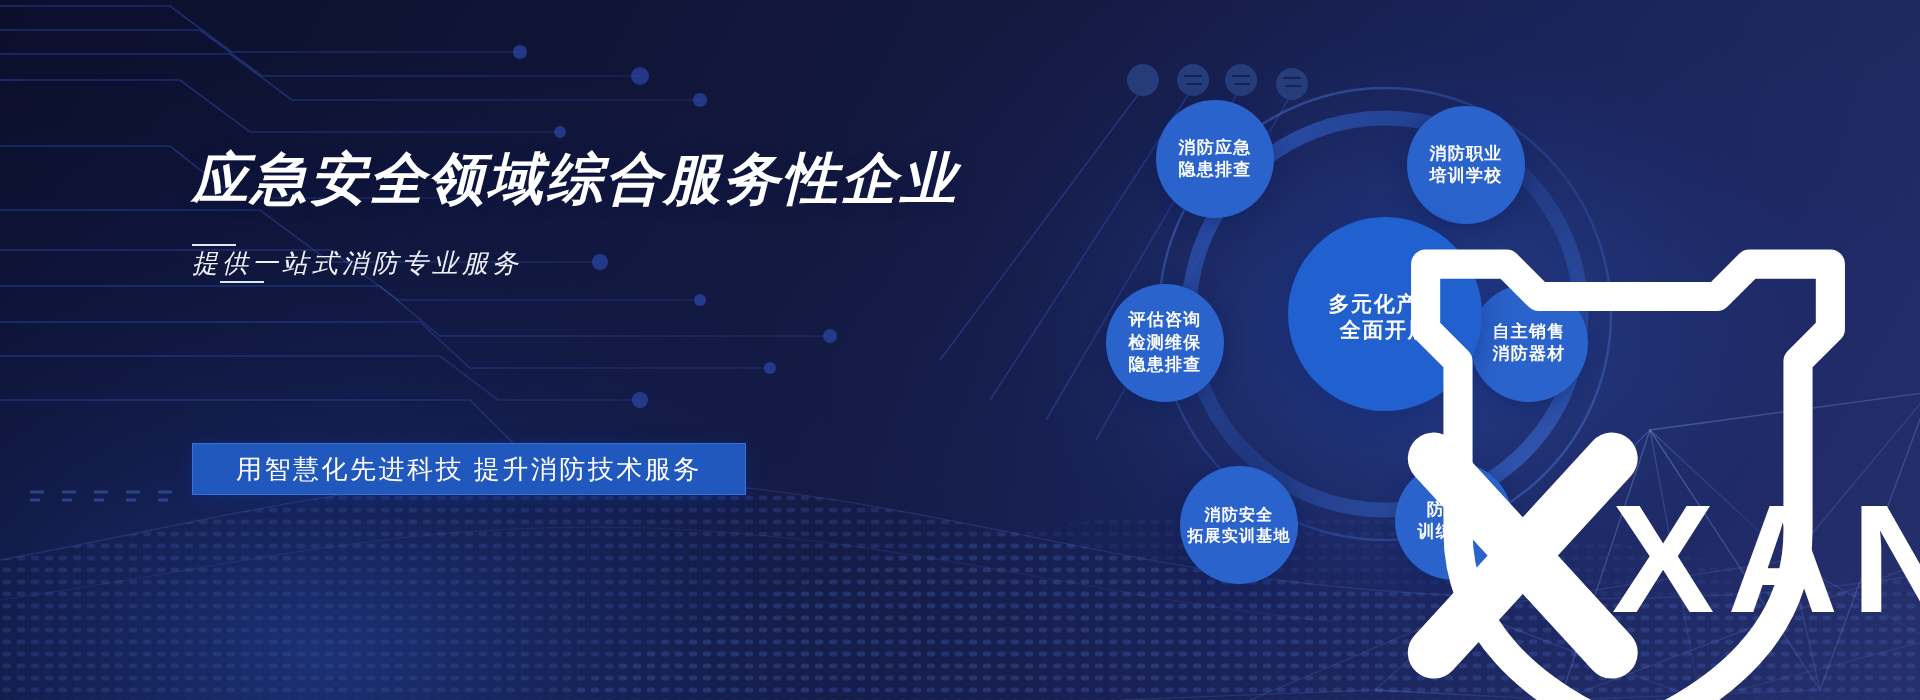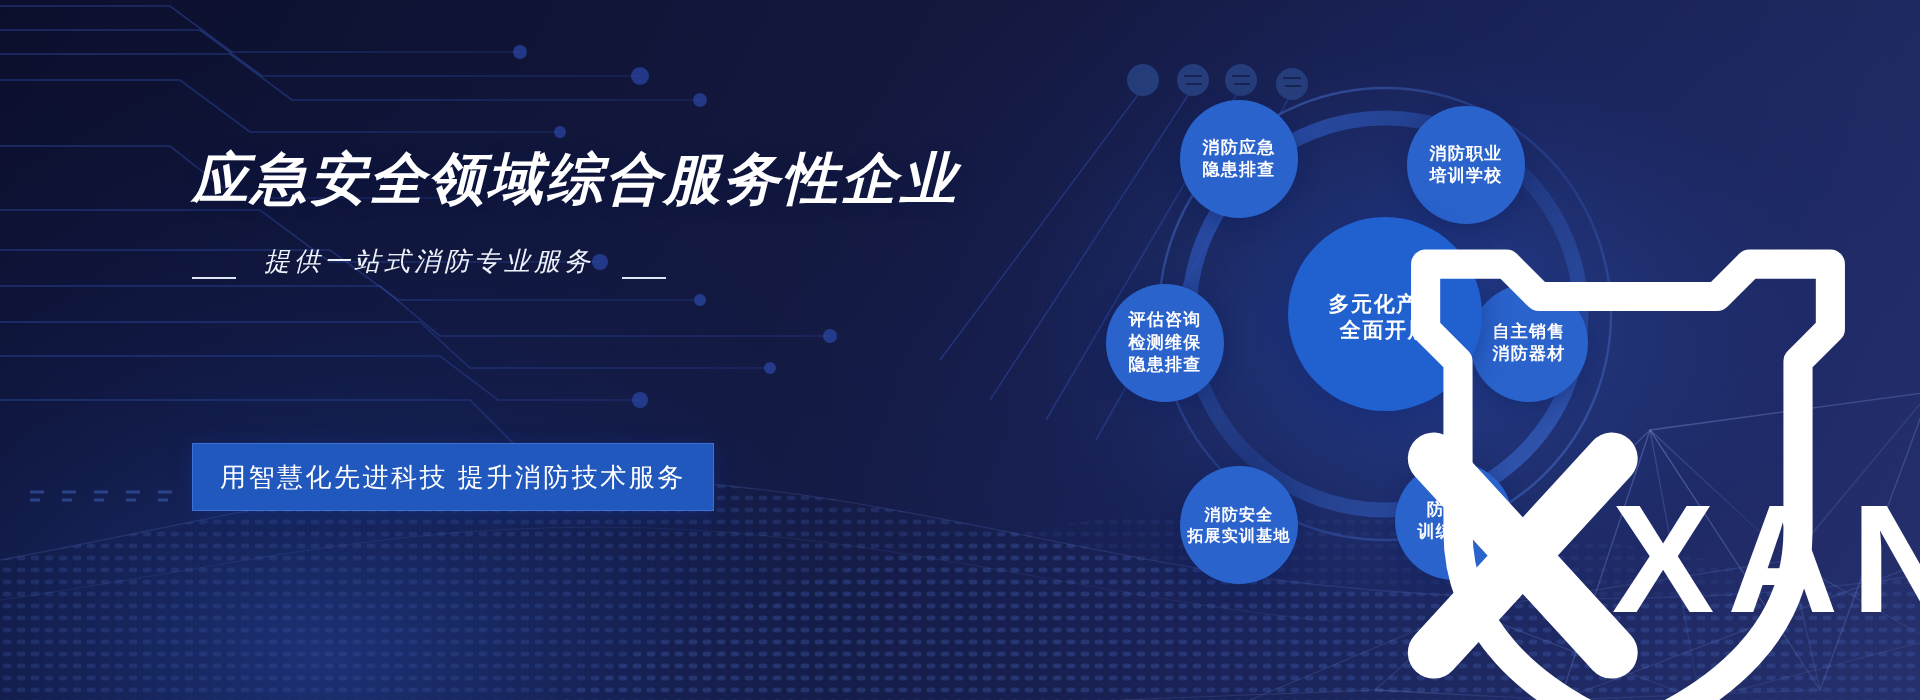--- a/index.html
+++ b/index.html
@@ -32,47 +32,48 @@
     font-size:56px;
     font-weight:bold;
     color:#ffffff;
     letter-spacing:3px;
     line-height:1.12;
     white-space:nowrap;
     text-shadow:0 2px 14px rgba(10,20,70,.55);
   }
   .subline{
     margin-top:33px;
-    display:flex; align-items:flex-end;
+    display:flex; align-items:flex-start;
     color:#eef2fb;
     font-size:26px;
     letter-spacing:4px;
     white-space:nowrap;
+    flex-direction:column;
   }
   .subline .rule{
     display:inline-block;
     width:44px; height:2px;
     background:#dfe6f6;
     flex:0 0 auto;
   }
   .subline .rule.left{ margin-right:28px; }
   .subline .rule.right{ margin-left:28px; }
 
   .eyebrow{
     margin-top:24px;
     font-size:14.5px;
     letter-spacing:3.1px;
     color:#c3cde6;
     white-space:nowrap;
   }
 
   .cta{
     position:absolute; left:192px; top:443px;
-    height:68px;
-    padding:0 27px;
+    height:52px;
+    padding:0 43px;
     display:flex; align-items:center;
     background:#2158bd;
     border:1px solid #3b72d8;
     box-shadow:0 3px 18px rgba(20,50,140,.45);
   }
   .cta-text{
     color:#ffffff;
     font-size:26px;
     letter-spacing:2.5px;
     white-space:nowrap;
@@ -111,21 +112,21 @@
     width:194px; height:194px;
     background:#2160cf;
     box-shadow:0 6px 30px rgba(12,36,110,.48);
     font-size:21px;
     letter-spacing:1.6px;
   }
   .center-logo{ margin-bottom:6px; }
   .center-lines span{ line-height:1.25; }
 
   
-  .b-top-left    { left: 60px; top: 38px; }
+  .b-top-left    { left: 36px; top: 38px; }
   .b-top-right   { left:287px; top: 44px; text-align: right; }
   .b-mid-left    { left:-14px; top:222px; }
   .b-mid-right   { left:350px; top:222px; }
   .b-bot-left    { left: 60px; top:404px; }
   .b-bot-right   { left:275px; top:400px; }
   .b-center      { left:168px; top:155px; }
 </style>
 </head>
 <body>
 

